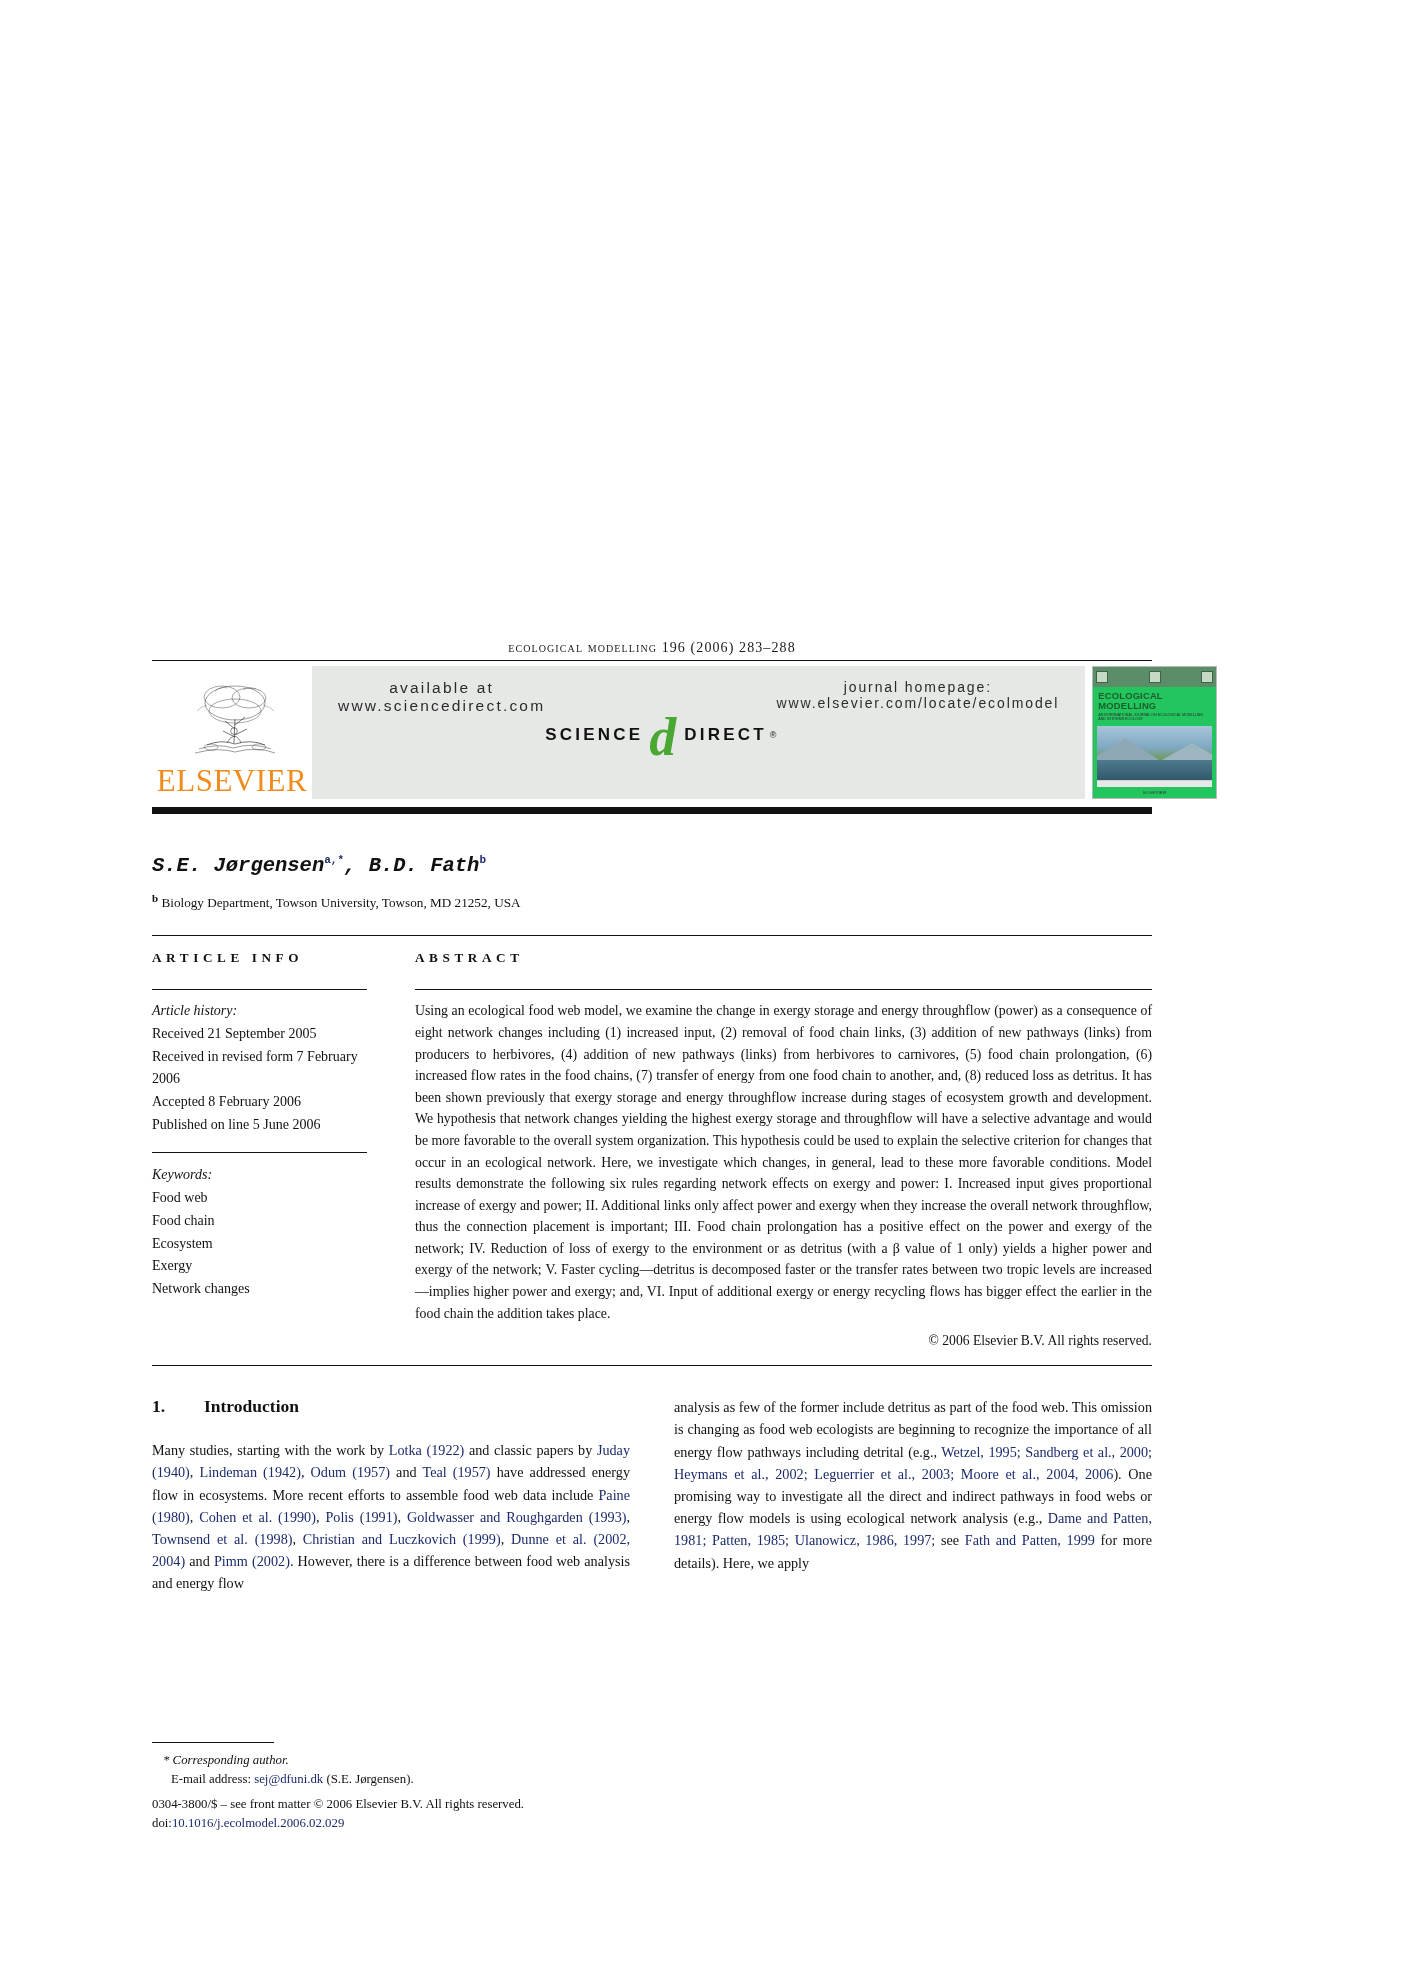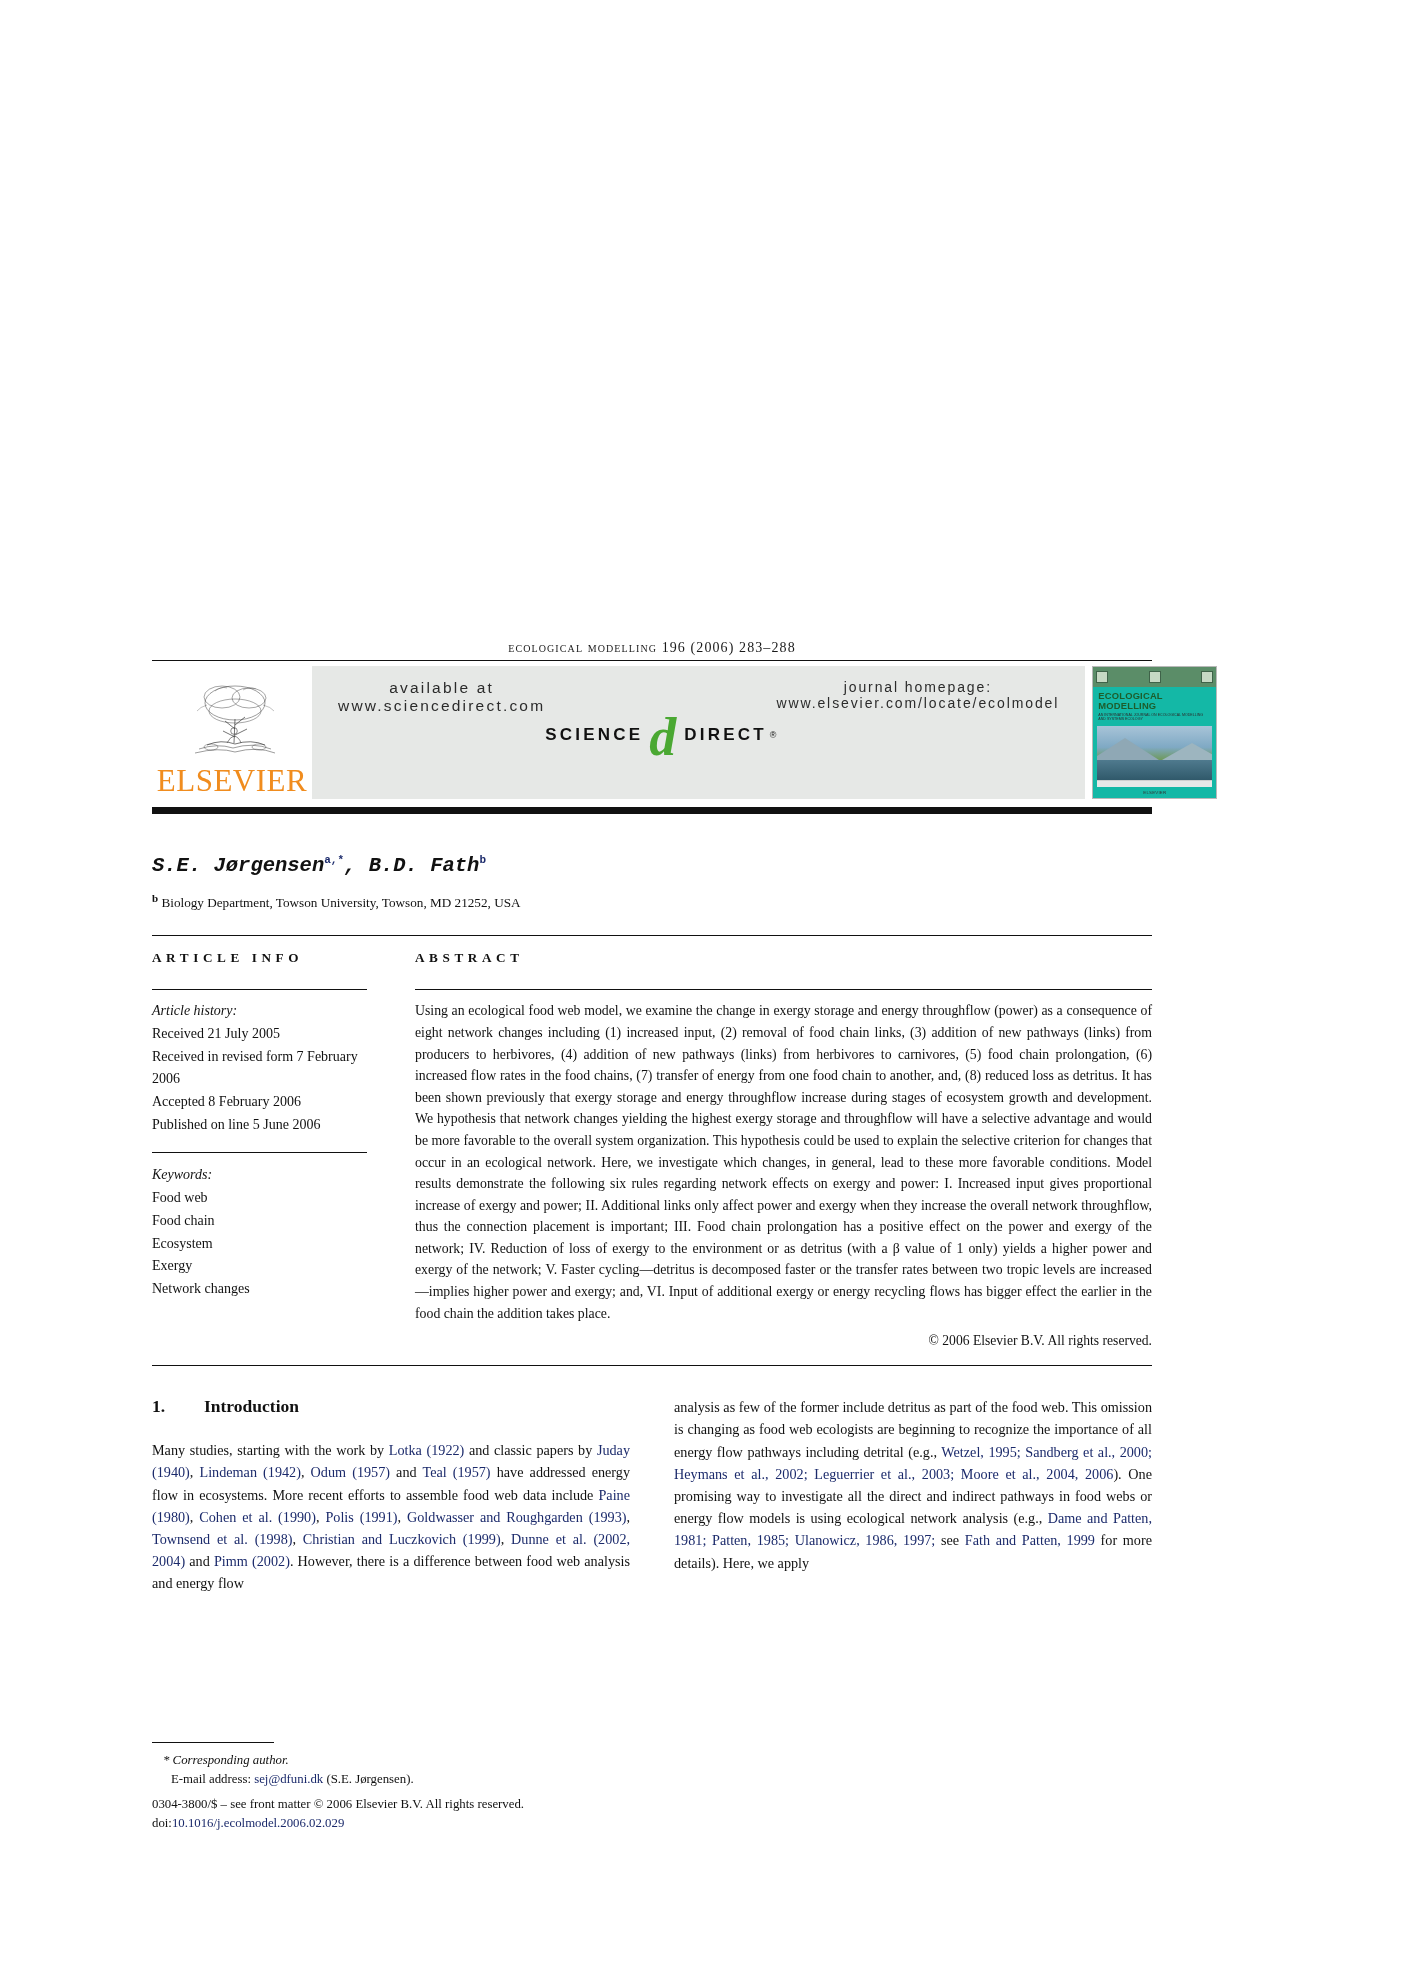--- a/index.html
+++ b/index.html
@@ -131,21 +131,21 @@
     font-size: 14px;
     letter-spacing: 1.9px;
     color: #2b2b2b;
   }
   .cover-box {
     width: 125px;
     flex: 0 0 125px;
     margin-left: 7px;
     border: 1px solid #b9b9b9;
     box-sizing: border-box;
-    background: #14b8a6;
+    background: #22c55e;
     position: relative;
     overflow: hidden;
   }
   .cover-top-band {
     height: 20px;
     background: #5b8d68;
     display: flex;
     align-items: center;
     justify-content: space-between;
     padding: 0 3px;
@@ -455,21 +455,21 @@
 
     <div class="rule-top"></div>
 
     <div class="info-abstract">
 
       <div class="col-info">
         <div class="sec-head">ARTICLE INFO</div>
         <div class="hair"></div>
         <div class="info-block">
           <div class="info-label">Article history:</div>
-          <div>Received 21 July 2005</div>
+          <div>Received 21 September 2005</div>
           <div>Received in revised form 7 February</div>
           <div>2006</div>
           <div>Accepted 8 February 2006</div>
           <div>Published on line 5 June 2006</div>
         </div>
         <div class="kw-rule"></div>
         <div class="info-block">
           <div class="info-label">Keywords:</div>
           <div>Food web</div>
           <div>Food chain</div>

